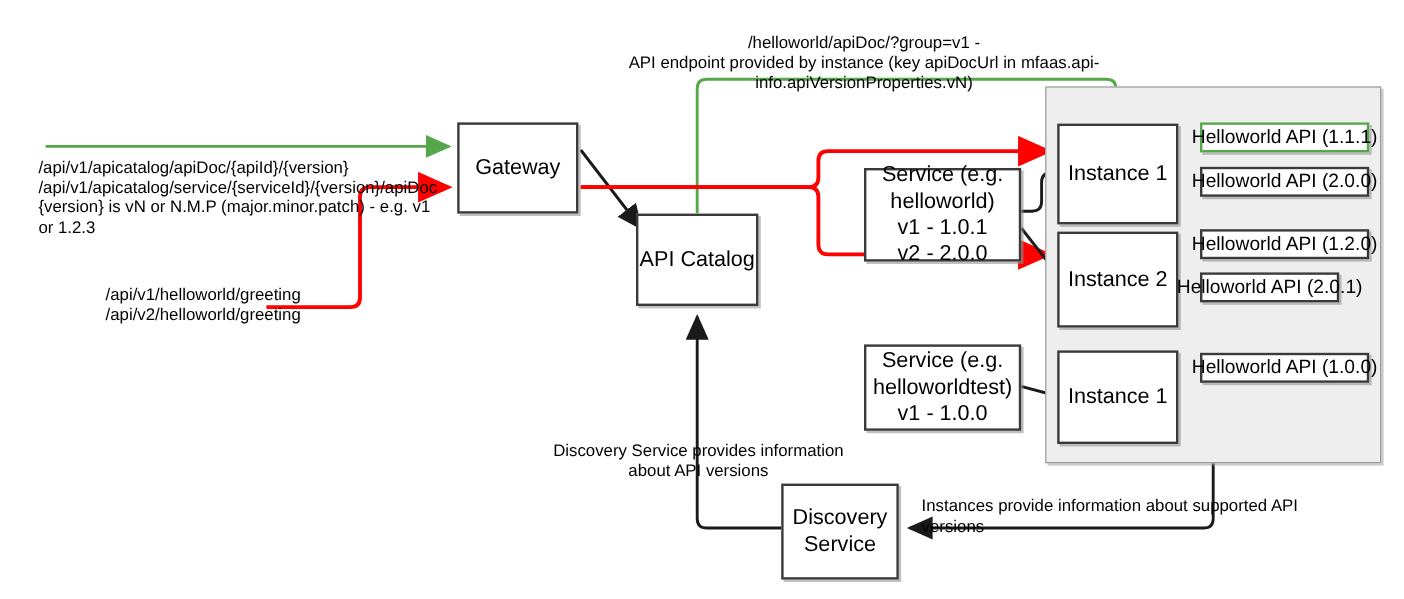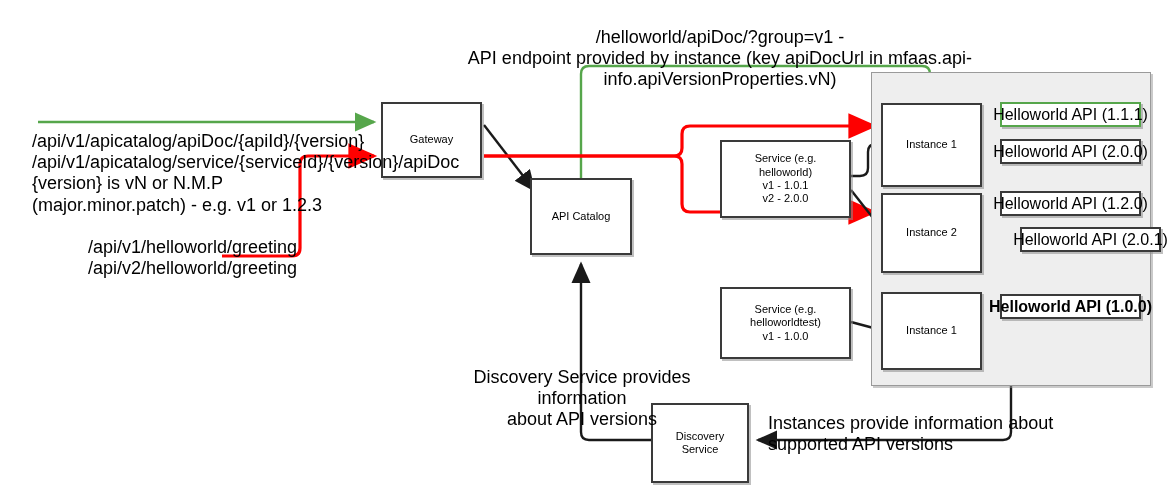--- a/index.html
+++ b/index.html
@@ -33,21 +33,21 @@
     justify-content: center;
     text-align: center;
     color: #000000;
     line-height: 1.22;
     box-shadow: 2px 2px 0 rgba(140,140,140,0.55);
     z-index: 5;
   }
   .node-label {
     display: block;
     white-space: pre-line;
-    font-size: 11px;
+    font-size: 18px;
   }
   .container-box {
     position: absolute;
     box-sizing: border-box;
     background: #eeeeee;
     border: 1px solid #9a9a9a;
     box-shadow: 2px 2px 0 rgba(150,150,150,0.5);
     z-index: 1;
   }
   .api-box {
@@ -62,21 +62,21 @@
     color: #000000;
     box-shadow: 2px 2px 0 rgba(140,140,140,0.55);
     z-index: 6;
     white-space: nowrap;
   }
   .api-box.highlight {
     border-color: #56a64b;
   }
   .annot {
     position: absolute;
-    font-size: 18px;
+    font-size: 14px;
     color: #000000;
     line-height: 1.18;
     white-space: pre-line;
     z-index: 8;
   }
   .annot.center { text-align: center; }
   .annot.left { text-align: left; }
 </style>
 </head>
 <body>
@@ -194,24 +194,24 @@
 
   <div class="api-box highlight" style="left:1000px; top:102px; width:141px; height:25px;">
     <span>Helloworld API (1.1.1)</span>
   </div>
   <div class="api-box" style="left:1000px; top:139px; width:141px; height:25px;">
     <span>Helloworld API (2.0.0)</span>
   </div>
   <div class="api-box" style="left:1000px; top:191px; width:141px; height:25px;">
     <span>Helloworld API (1.2.0)</span>
   </div>
-  <div class="api-box" style="left:1000px; top:227px; width:141px; height:25px;margin-left:20px;">
+  <div class="api-box" style="left:1000px; top:227px; width:116px; height:25px;">
     <span>Helloworld API (2.0.1)</span>
   </div>
-  <div class="api-box" style="left:1000px; top:294px; width:141px; height:25px;font-weight:bold;">
+  <div class="api-box" style="left:1000px; top:294px; width:141px; height:25px;">
     <span>Helloworld API (1.0.0)</span>
   </div>
 
   <div class="annot left" style="left:32px; top:131px; width:340px;">/api/v1/apicatalog/apiDoc/{apiId}/{version}
 /api/v1/apicatalog/service/{serviceId}/{version}/apiDoc
 {version} is vN or N.M.P (major.minor.patch) - e.g. v1 or 1.2.3</div>
 
   <div class="annot left" style="left:60px; top:237px; width:220px;margin-left:28px;">/api/v1/helloworld/greeting
 /api/v2/helloworld/greeting</div>
 

